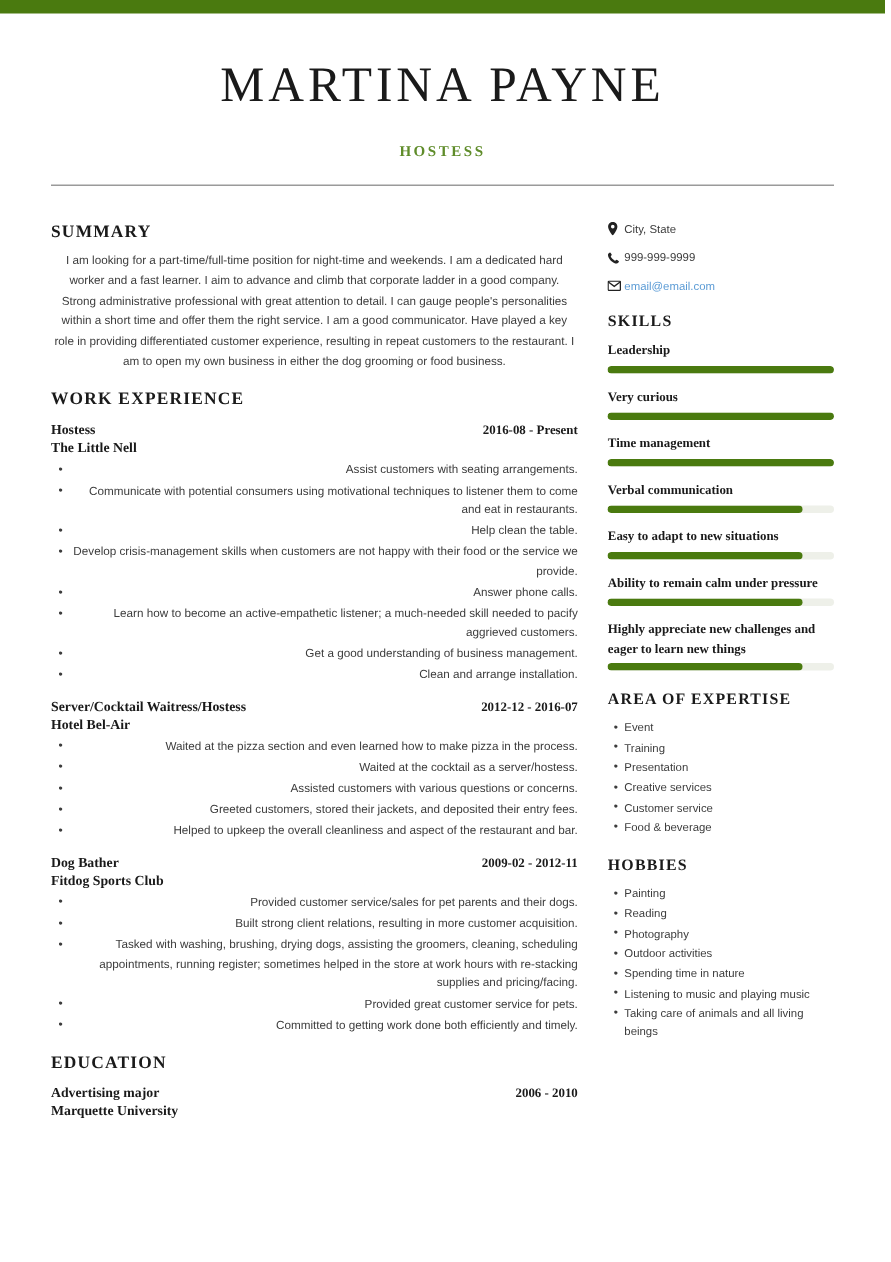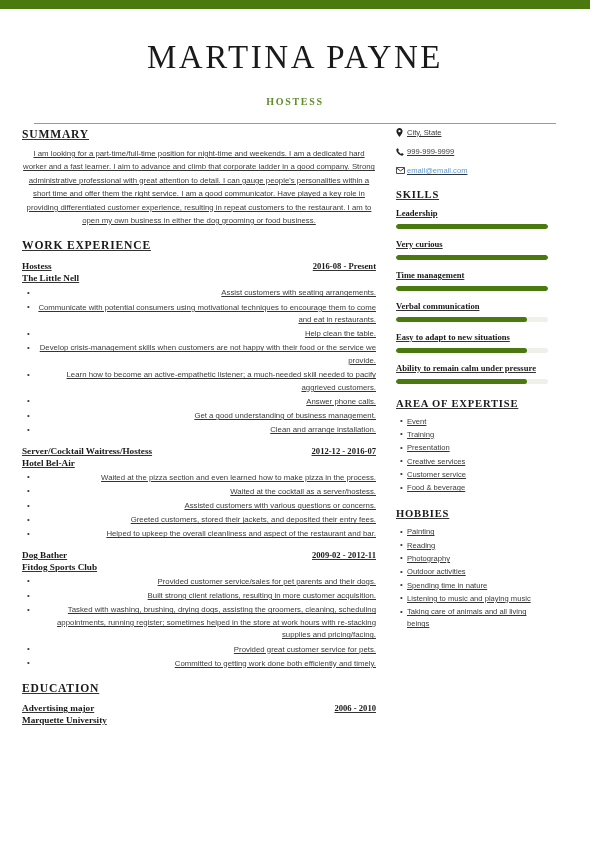--- a/index.html
+++ b/index.html
@@ -47,24 +47,23 @@
     letter-spacing: 1.7px;
     color: #5f8c2a;
     font-weight: 700;
   }
   .header-rule {
     margin: 16px 34px 0 34px;
     border-top: 1px solid #9a9a9a;
   }
   .columns {
     display: flex;
-    padding: 0 22px;
+    padding: 0 34px;
     box-sizing: border-box;
-    margin-top: 4px;
-    text-decoration: underline;
+    margin-top: 24px;
   }
   .col-left {
     width: 370px;
     padding-right: 16px;
     box-sizing: border-box;
   }
   .col-right {
     width: 156px;
     box-sizing: border-box;
     padding-left: 4px;
@@ -227,25 +226,25 @@
         <div class="sec-title">WORK EXPERIENCE</div>
 
         <div class="job">
           <div class="job-row">
             <span class="job-pos">Hostess</span>
             <span class="job-date">2016-08 - Present</span>
           </div>
           <div class="job-company">The Little Nell</div>
           <ul class="bullets">
             <li>Assist customers with seating arrangements.</li>
-            <li>Communicate with potential consumers using motivational techniques to encourage them to come and eat in restaurants.</li>
+            <li>Communicate with potential consumers using motivational techniques to listener them to come and eat in restaurants.</li>
             <li>Help clean the table.</li>
             <li>Develop crisis-management skills when customers are not happy with their food or the service we provide.</li>
+            <li>Answer phone calls.</li>
             <li>Learn how to become an active-empathetic listener; a much-needed skill needed to pacify aggrieved customers.</li>
-            <li>Answer phone calls.</li>
             <li>Get a good understanding of business management.</li>
             <li>Clean and arrange installation.</li>
           </ul>
         </div>
 
         <div class="job">
           <div class="job-row">
             <span class="job-pos">Server/Cocktail Waitress/Hostess</span>
             <span class="job-date">2012-12 - 2016-07</span>
           </div>
@@ -350,20 +349,26 @@
           <div class="bar-track">
             <div class="bar-fill" style="width: 86%;"></div>
           </div>
         </div>
         <div class="skill">
           <div class="skill-name">Ability to remain calm under pressure</div>
           <div class="bar-track">
             <div class="bar-fill" style="width: 86%;"></div>
           </div>
         </div>
+        <div class="skill">
+          <div class="skill-name">Highly appreciate new challenges and eager to learn new things</div>
+          <div class="bar-track">
+            <div class="bar-fill" style="width: 86%;"></div>
+          </div>
+        </div>
       </div>
 
       <div>
         <div class="sec-title right">AREA OF EXPERTISE</div>
         <ul class="plain">
           <li>Event</li>
           <li>Training</li>
           <li>Presentation</li>
           <li>Creative services</li>
           <li>Customer service</li>

